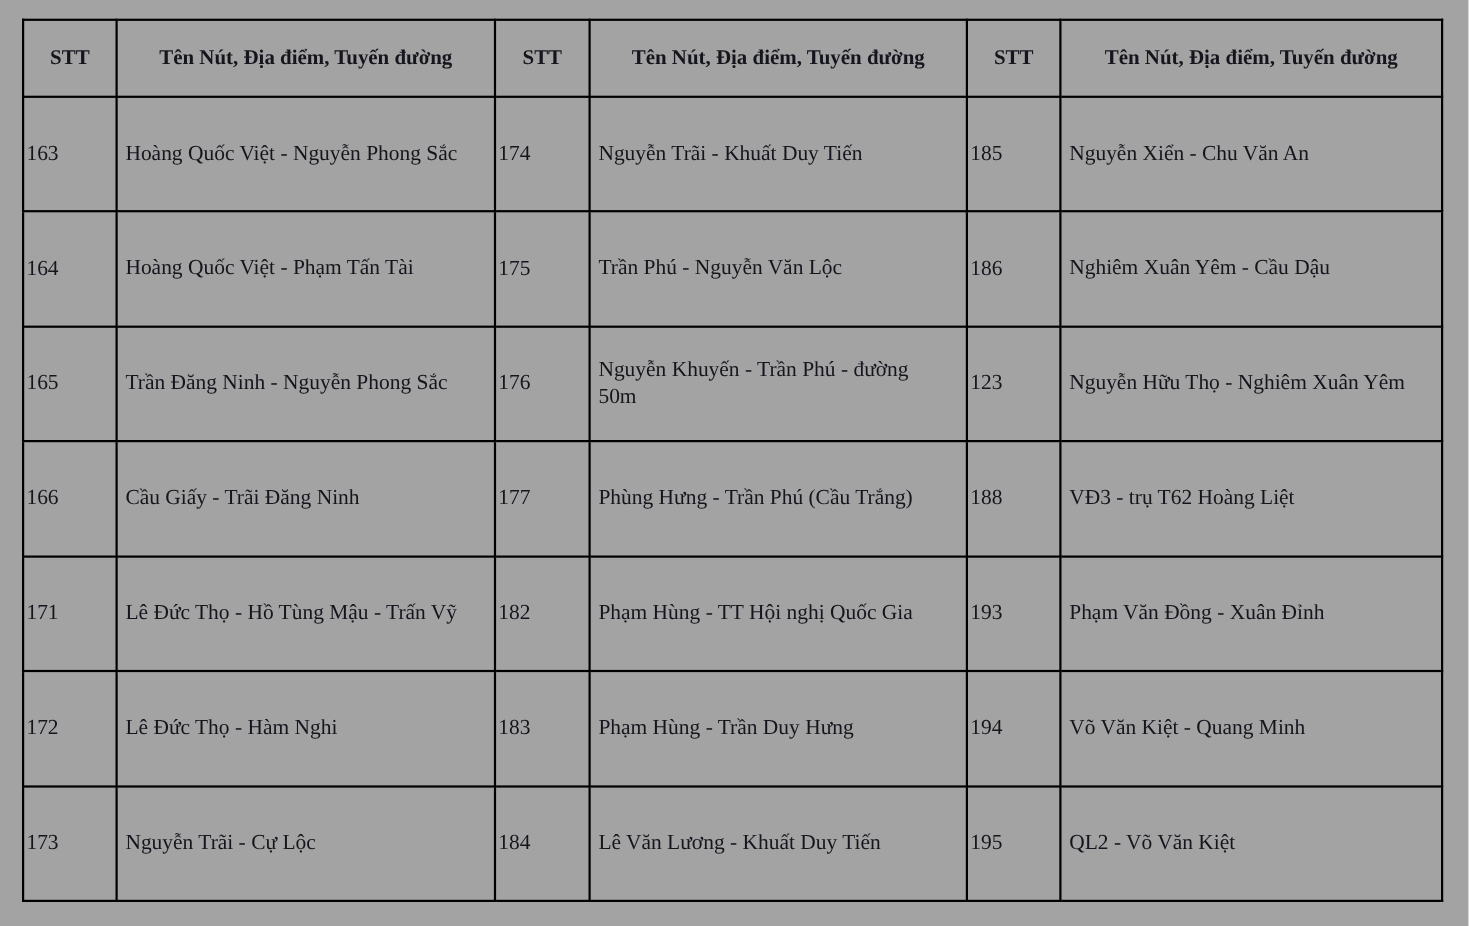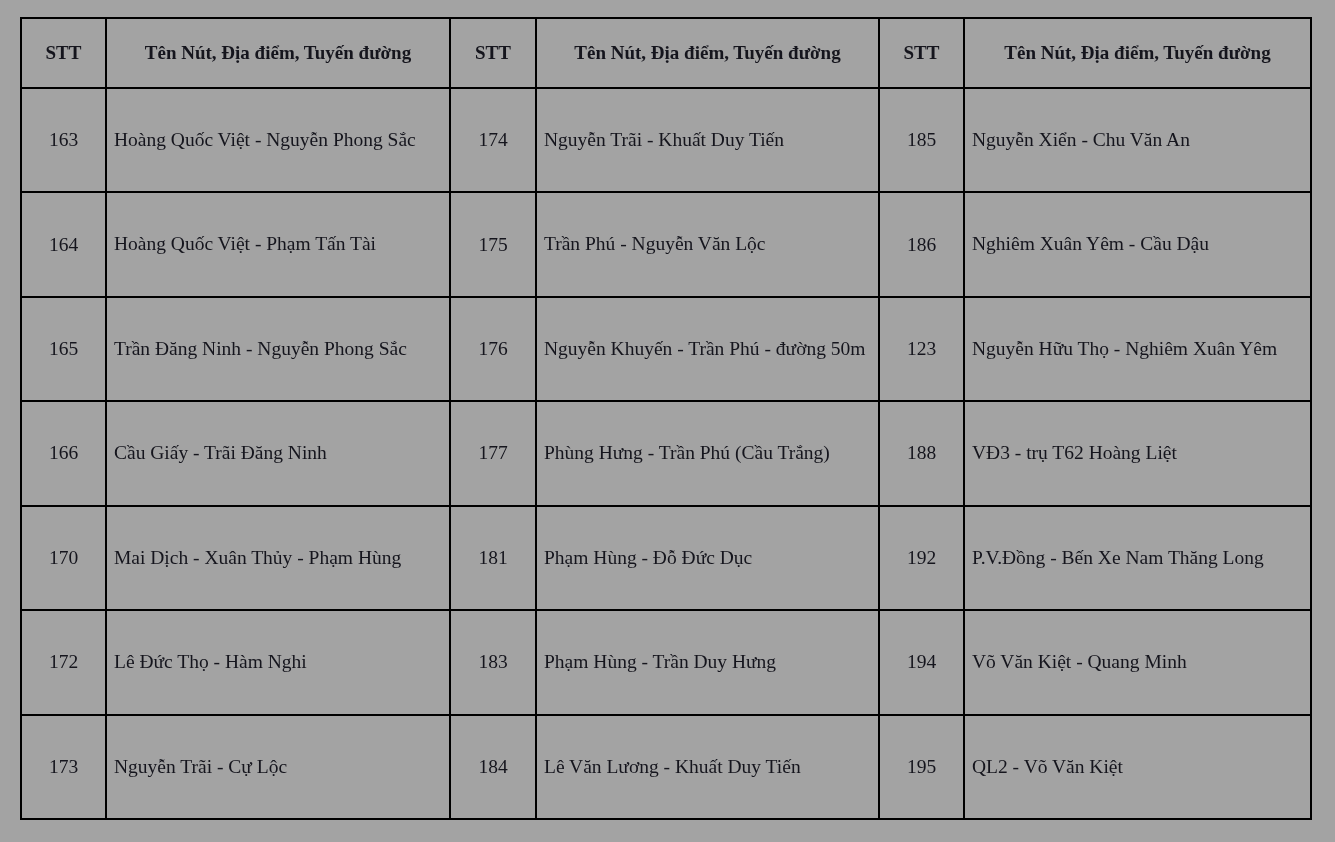--- a/index.html
+++ b/index.html
@@ -39,26 +39,25 @@
     text-align: center;
     height: 64px;
     padding: 2px;
   }
   table.junction-table td {
     font-size: 19.5px;
     height: 65px;
     padding: 2px;
   }
   table.junction-table td.stt {
-    text-align: center;
   }
   table.junction-table td.name {
     text-align: left;
     padding-left: 7px;
-    padding-right: 4px;
+    padding-right: 16px;
     line-height: 1.25;
   }
 </style>
 </head>
 <body>
 
 <div class="page">
   <table class="junction-table">
     <colgroup>
       <col style="width:85px">
@@ -105,26 +104,26 @@
         </tr>
         <tr>
           <td class="stt">166</td>
           <td class="name">Cầu Giấy - Trãi Đăng Ninh</td>
           <td class="stt">177</td>
           <td class="name">Phùng Hưng - Trần Phú (Cầu Trắng)</td>
           <td class="stt">188</td>
           <td class="name">VĐ3 - trụ T62 Hoàng Liệt</td>
         </tr>
         <tr>
-          <td class="stt">170</td>
-          <td class="name">Mai Dịch - Xuân Thủy - Phạm Hùng</td>
-          <td class="stt">181</td>
-          <td class="name">Phạm Hùng - Đỗ Đức Dục</td>
-          <td class="stt">192</td>
-          <td class="name">P.V.Đồng - Bến Xe Nam Thăng Long</td>
+          <td class="stt">171</td>
+          <td class="name">Lê Đức Thọ - Hồ Tùng Mậu - Trấn Vỹ</td>
+          <td class="stt">182</td>
+          <td class="name">Phạm Hùng - TT Hội nghị Quốc Gia</td>
+          <td class="stt">193</td>
+          <td class="name">Phạm Văn Đồng - Xuân Đỉnh</td>
         </tr>
         <tr>
           <td class="stt">172</td>
           <td class="name">Lê Đức Thọ - Hàm Nghi</td>
           <td class="stt">183</td>
           <td class="name">Phạm Hùng - Trần Duy Hưng</td>
           <td class="stt">194</td>
           <td class="name">Võ Văn Kiệt - Quang Minh</td>
         </tr>
         <tr>

